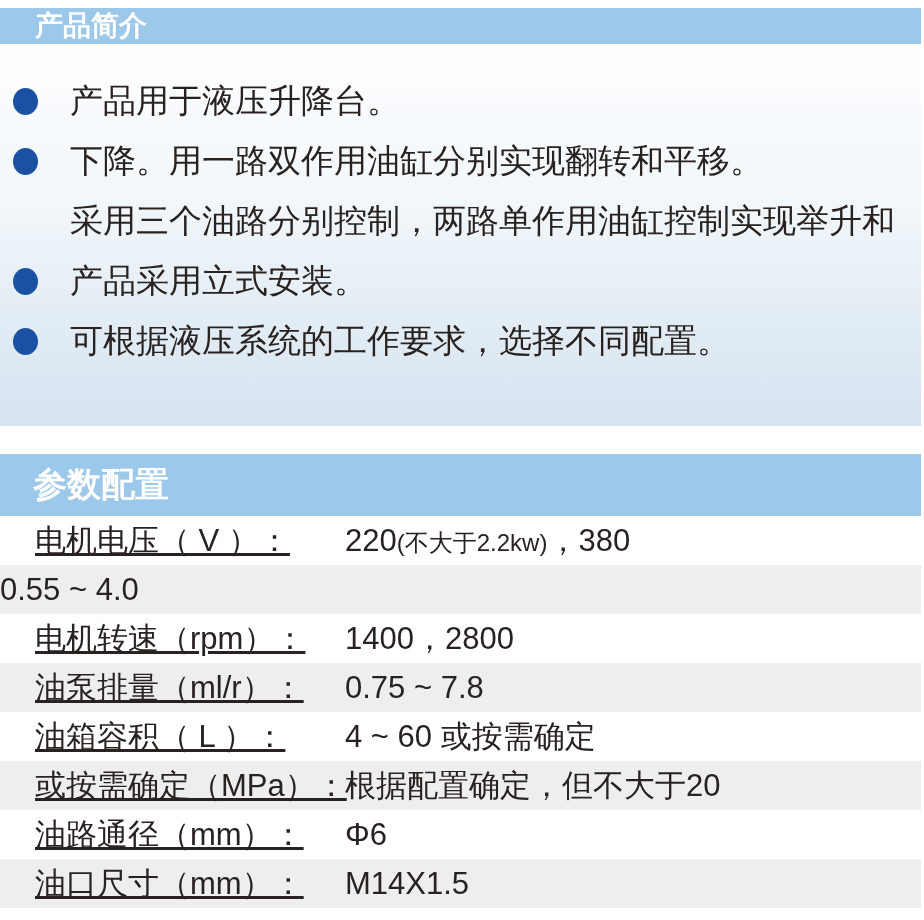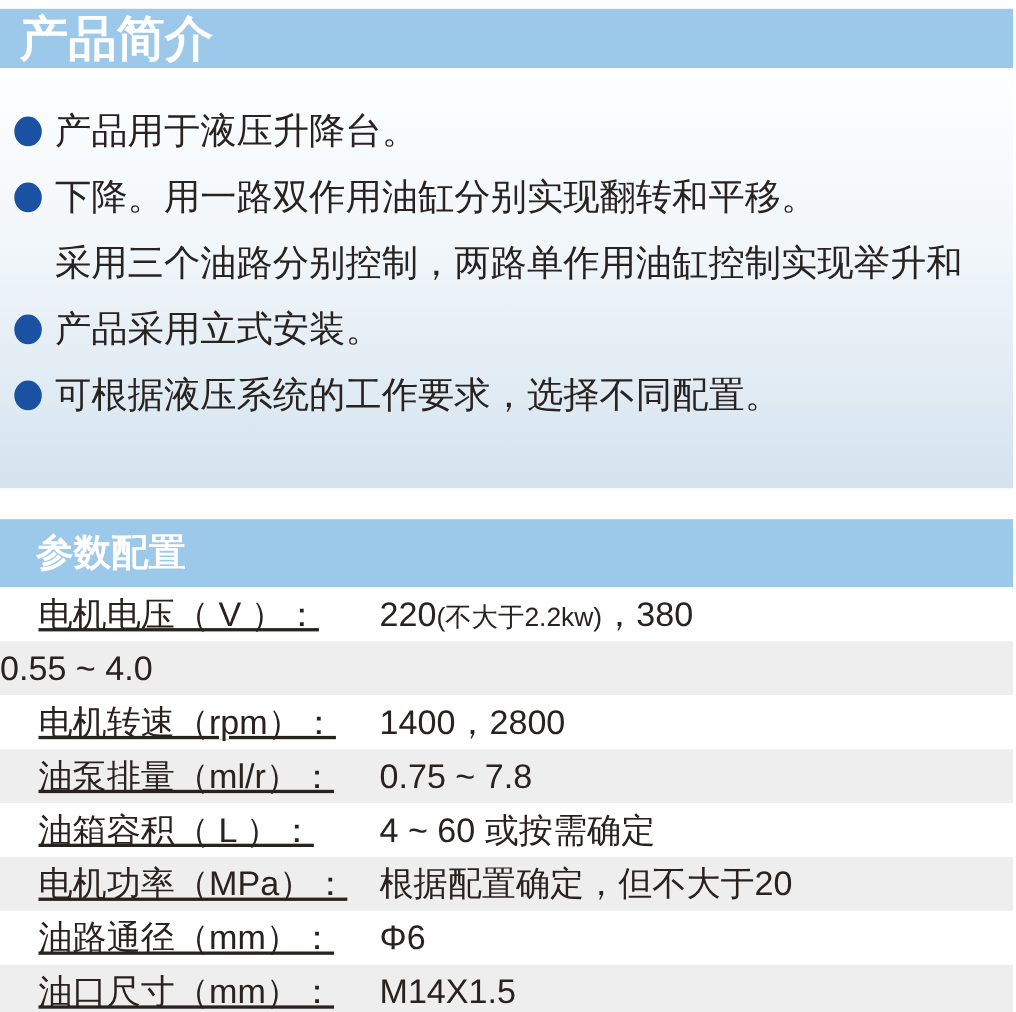--- a/index.html
+++ b/index.html
@@ -22,23 +22,23 @@
   
   .bar {
     background: #9cc8ea;
     color: #ffffff;
     font-weight: bold;
     display: flex;
     align-items: center;
   }
   .bar1 {
     margin-top: 8px;
-    height: 54px;
-    font-size: 44px;
-    padding-left: 18px;
+    height: 36px;
+    font-size: 28px;
+    padding-left: 35px;
   }
   .bar2 {
     height: 62px;
     font-size: 34px;
     padding-left: 33px;
   }
   
   .intro {
     height: 355px;
     padding-top: 27px;
@@ -54,20 +54,21 @@
     left: 13px;
     top: 17px;
     width: 25px;
     height: 27px;
     border-radius: 50%;
     background: #1a51a3;
   }
   .item .line {
     line-height: 60px;
     white-space: nowrap;
+    margin-left: 20px;
   }
   
   .gap {
     height: 28px;
     background: #ffffff;
   }
   
   .table {
     font-size: 31px;
   }
@@ -147,21 +148,21 @@
       <div class="label">油泵排量（ml/r）：</div>
       <div class="value"><span>0.75 ~ 7.8</span></div>
     </div>
 
     <div class="row">
       <div class="label">油箱容积（ L ）：</div>
       <div class="value"><span>4 ~ 60 或按需确定</span></div>
     </div>
 
     <div class="row">
-      <div class="label">电机功率（MPa）：</div>
+      <div class="label">或按需确定（MPa）：</div>
       <div class="value"><span>根据配置确定，但不大于20</span></div>
     </div>
 
     <div class="row">
       <div class="label">油路通径（mm）：</div>
       <div class="value"><span>Φ6</span></div>
     </div>
 
     <div class="row">
       <div class="label">油口尺寸（mm）：</div>

